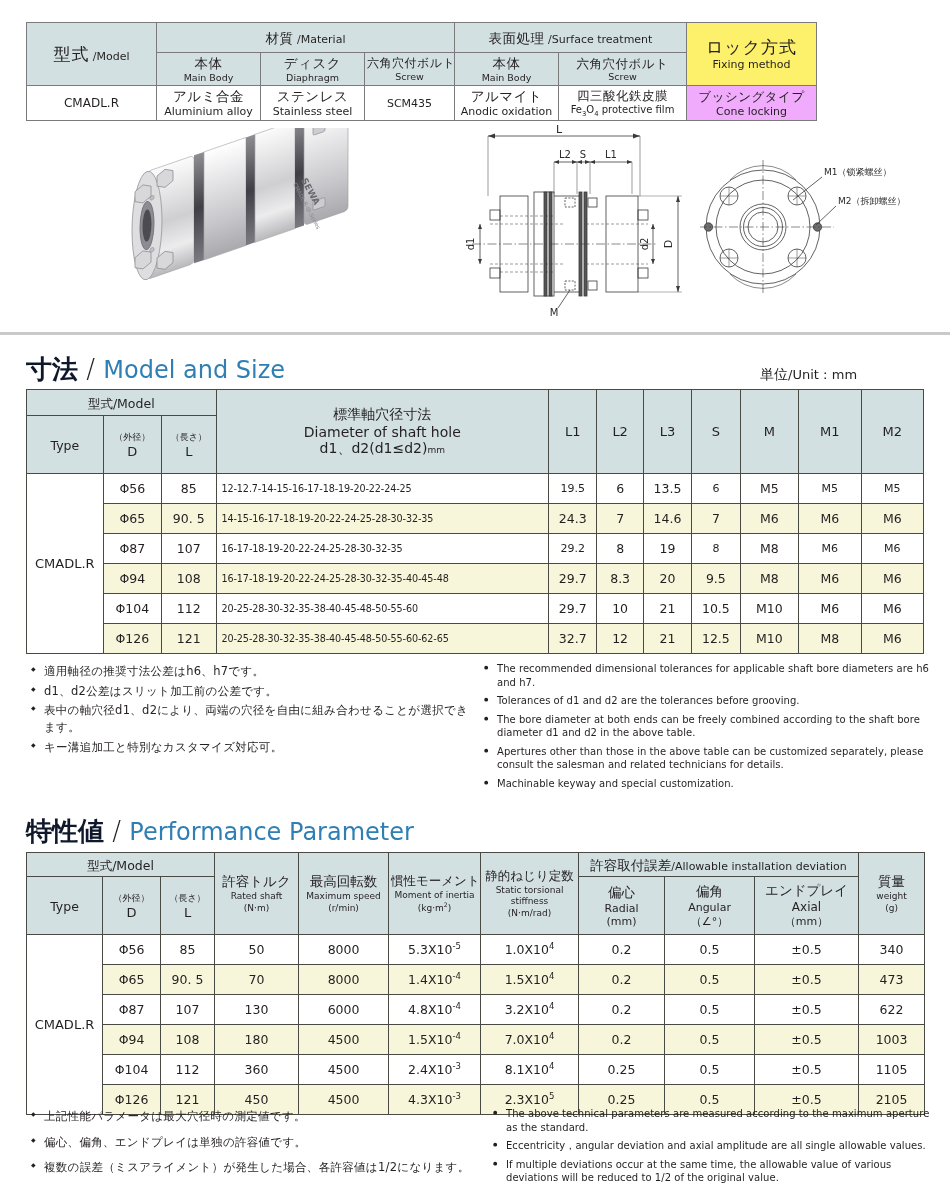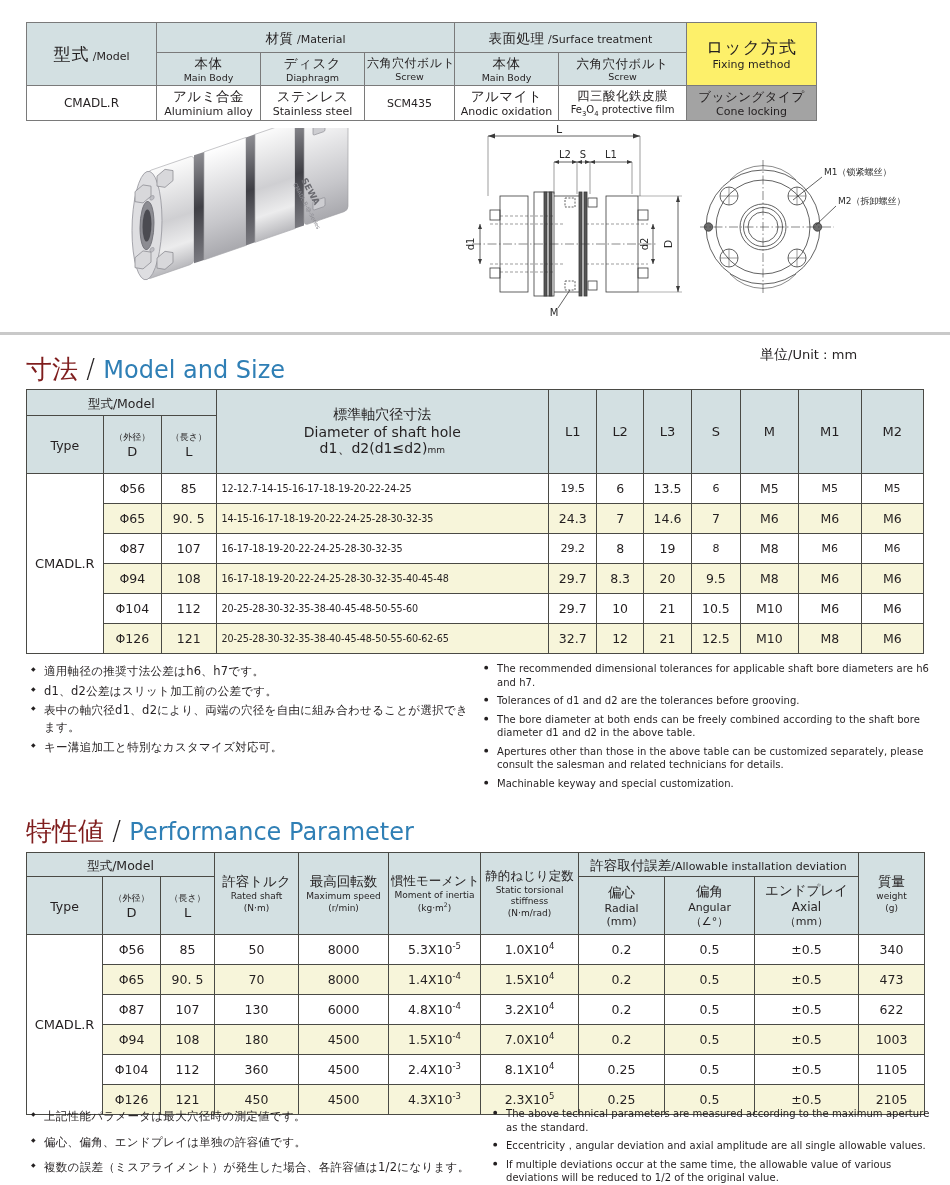--- a/index.html
+++ b/index.html
@@ -18,39 +18,39 @@
   table.spec { border-collapse:collapse; width:100%; table-layout:fixed; }
   table.spec td {
     border:1px solid #7a7a7a;
     text-align:center;
     vertical-align:middle;
     padding:2px 2px;
     background:#d3e0e2;
   }
   table.spec tr.values td { background:#ffffff; }
   table.spec td.yellow { background:#fdf06a; }
-  table.spec tr.values td.yellow { background:#a3a3a3; }
+  table.spec tr.values td.yellow { background:#f0abfc; }
   .jp { font-size:13.5px; letter-spacing:0.5px; line-height:1.25; white-space:nowrap;}
   .jp-lg { font-size:17px; letter-spacing:1px; }
   .en { font-size:9.5px; line-height:1.2; }
   .en-md { font-size:11px; }
   .model-cell { font-size:12px; }
   .hdr-outer { height:30px; }
   .hdr-inner { height:28px; }
   .val-row { height:34px; }
   .lock-cell { line-height:1.15; }
 
   
   .media { position:absolute; left:0; top:120px; width:950px; height:205px; }
   .photo-box { position:absolute; left:105px; top:8px; width:285px; height:190px; }
   .divider-full { position:absolute; left:0; top:332px; width:950px; height:3px; background:#c9c9c9; }
 
   
   .sect-title { position:absolute; font-size:26px; letter-spacing:0px; white-space:nowrap; }
-  .sect-title .t-jp { color:#7f1d1d; font-weight:400; }
+  .sect-title .t-jp { color:#0f172a; font-weight:700; }
   .sect-title .t-sl { color:#231f20; font-weight:300; }
   .sect-title .t-en { color:#2f7fb5; font-weight:400; font-size:24px; }
   .unit-label { position:absolute; font-size:14px; white-space:nowrap; }
   .unit-label .u-en { font-size:13px; }
 
   
   table.dt { border-collapse:collapse; table-layout:fixed; width:100%; }
   table.dt td, table.dt th {
     border:1px solid #4a4a45;
     text-align:center; vertical-align:middle;
@@ -364,21 +364,21 @@
       <text x="138" y="52">M2（拆卸螺丝）</text>
     </g>
   </svg>
 </div>
 
 <div class="divider-full"></div>
 
 <div class="sect-title" style="left:26px; top:352px;">
   <span class="t-jp">寸法</span><span class="t-sl"> / </span><span class="t-en">Model and Size</span>
 </div>
-<div class="unit-label" style="left:760px; top:346px;text-align:center;">
+<div class="unit-label" style="left:760px; top:366px;text-align:center;">
   <span>単位</span><span class="u-en">/Unit：mm</span>
 </div>
 
 <div class="tbl1">
   <table class="dt">
     <colgroup>
       <col style="width:76px">
         <col style="width:58px">
         <col style="width:54px">
       <col style="width:330px">

